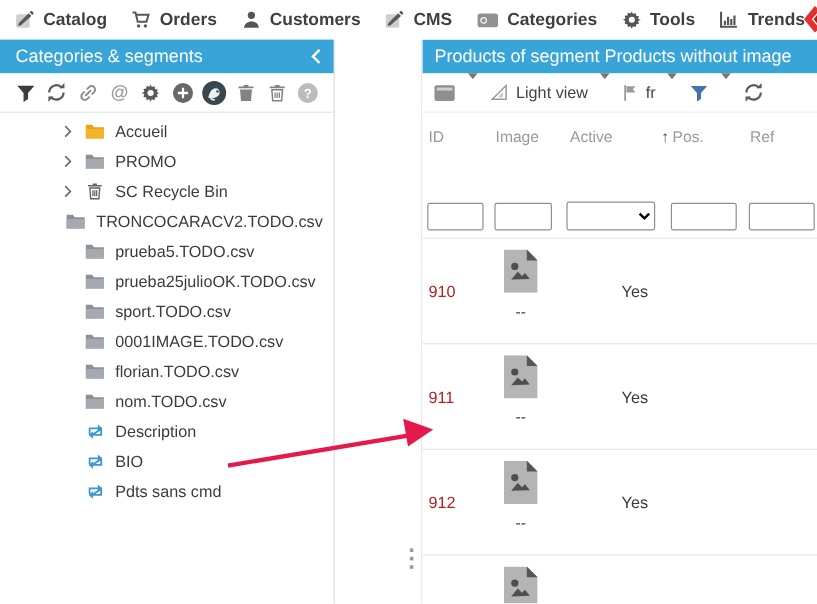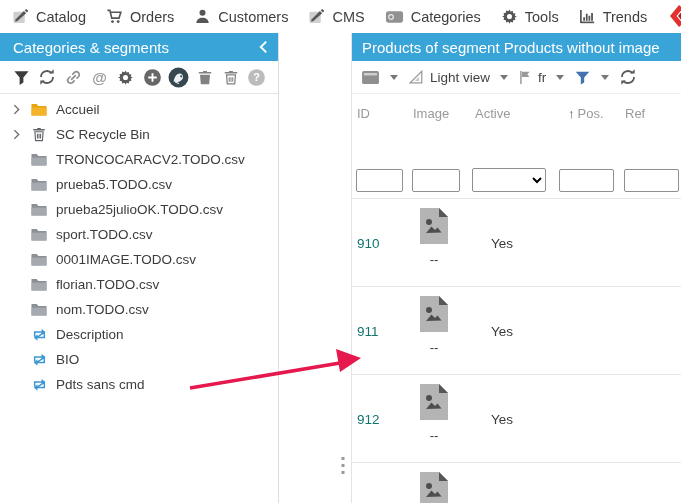--- a/index.html
+++ b/index.html
@@ -6,21 +6,21 @@
   html,body { width: 681px; height: 503px; }
   body {
     position: relative; overflow: hidden; background: #fff;
     font-family: "Liberation Sans", sans-serif; color: #3c3c3c;
   }
   svg { display: block; }
 
   
   .topnav {
     position: absolute; left: 0; top: 0; width: 681px; height: 33px;
-    display: flex; align-items: center; padding-left: 12px; gap: 20px; background: #fff;
+    display: flex; align-items: center; padding-left: 12px; gap: 20px; background: #fff; font-weight: bold;
   }
   .nav-item { display: flex; align-items: center; gap: 7px; font-size: 14.5px; color: #3f3f3f; cursor: pointer; white-space: nowrap; }
   .brand { position: absolute; right: -6px; top: 3px; }
 
   
   .panel-header {
     height: 28px; background: #38a4d8; color: #fff;
     display: flex; align-items: center; font-size: 15px; white-space: nowrap; overflow: hidden;
   }
 
@@ -29,57 +29,57 @@
   .left-panel .panel-header { padding-left: 13px; position: relative; }
   .collapse-btn { position: absolute; right: 10px; top: 7px; cursor: pointer; }
 
   .toolbar-left {
     height: 33px; display: flex; align-items: center; justify-content: space-between;
     padding: 0 10px; border-bottom: 1px solid #e5e5e5;
   }
   .tbtn { width: 22px; height: 22px; display: flex; align-items: center; justify-content: center; cursor: pointer; }
   .at-glyph { font-size: 15px; font-weight: bold; color: #9a9a9a; }
 
-  .tree { padding-top: 3px; }
+  .tree { padding-top: 3px; padding-left: 40px; }
   .tree-item { height: 25px; display: flex; align-items: center; font-size: 13.5px; color: #3c3c3c; cursor: pointer; padding-left: 6px; }
   .chev-slot { width: 20px; display: flex; justify-content: center; align-items: center; }
   .item-body { display: flex; align-items: center; padding: 3px 9px 3px 3px; }
   .item-icon { width: 20px; display: flex; justify-content: center; align-items: center; margin-right: 7px; }
   .tree-item.selected .item-body { background: #e9e9e9; }
   .tree-item.selected .tree-label { color: #3b8fc4; }
 
   
   .gutter { position: absolute; left: 334px; top: 33px; width: 18px; height: 470px; background: #fff; border-right: 1px solid #e3e3e3; }
   .grip { position: absolute; left: 50%; transform: translateX(-50%); top: 424px; display: flex; flex-direction: column; gap: 4px; cursor: col-resize; }
   .grip i { width: 3px; height: 3px; background: #9a9a9a; display: block; }
 
   
   .right-panel { position: absolute; left: 352px; top: 33px; width: 329px; height: 470px; background: #fff; overflow: hidden; }
   .right-panel .panel-header { padding-left: 10px; }
-  .toolbar-right { height: 33px; display: flex; align-items: center; padding-left: 6px; border-bottom: 1px solid #efefef; }
+  .toolbar-right { height: 33px; display: flex; padding-left: 6px; border-bottom: 1px solid #efefef; }
   .tr-btn { display: flex; align-items: center; cursor: pointer; padding: 0 3px; }
   .tr-label { font-size: 13.5px; color: #444; margin-left: 6px; white-space: nowrap; }
   .caret { width: 0; height: 0; border-left: 4px solid transparent; border-right: 4px solid transparent; border-top: 5px solid #777; margin: 0 7px; cursor: pointer; }
 
   .table-head { position: relative; height: 104px; }
   .th { position: absolute; top: 12px; font-size: 13px; color: #9a9a9a; cursor: pointer; white-space: nowrap; }
   .th-id { left: 5px; text-align: right; } .th-image { left: 61px; } .th-active { left: 123px; }
-  .th-pos { left: 216px; text-align: center; } .th-ref { left: 273px; }
+  .th-pos { left: 199px; text-align: center; } .th-ref { left: 273px; }
   .sort-glyph { color: #555; margin-right: 3px; font-size: 13px; }
 
   .f-input { position: absolute; top: 75px; height: 23px; border: 1px solid #8f8f8f; border-radius: 2px; background: #fff; font-size: 12px; padding: 0 4px; font-family: "Liberation Sans", sans-serif; }
   .f-id { left: 4px; width: 47px; } .f-image { left: 60px; width: 48px; }
   .f-active { left: 120px; width: 74px; height: 24px; top: 74px; }
   .f-pos { left: 207px; width: 55px; } .f-ref { left: 272px; width: 55px; }
 
   .prow { position: relative; height: 88px; border-top: 1px solid #e5e5e5; }
-  .cell-id { position: absolute; left: 5px; top: 50%; transform: translateY(-50%); font-size: 13.5px; color: #0f766e; }
+  .cell-id { position: absolute; left: 5px; top: 50%; transform: translateY(-50%); font-size: 13.5px; color: #b91c1c; }
   .cell-img { position: absolute; left: 64px; top: 9px; width: 36px; display: flex; flex-direction: column; align-items: center; gap: 9px; }
   .img-caption { font-size: 13px; color: #3a3a3a; line-height: 1; }
-  .cell-active { position: absolute; left: 111px; width: 78px; top: 50%; transform: translateY(-50%); text-align: center; font-size: 13.5px; color: #3a3a3a; }
+  .cell-active { position: absolute; left: 138px; width: 78px; top: 50%; transform: translateY(-50%); text-align: center; font-size: 13.5px; color: #3a3a3a; }
 
   
   .arrow-overlay { position: absolute; left: 183px; top: 344px; pointer-events: none; }
 </style>
 </head>
 <body>
 
 <div class="topnav">
   <div class="nav-item">
     <span>
@@ -243,20 +243,36 @@
           <span class="item-icon">
             <svg width="16" height="13" viewBox="0 0 16 13">
               <path d="M.5 1h5.2l1.6 2h8.2v9.5H.5z" fill="#e8a50f"></path>
               <path d="M.5 4.6h15V12.5H.5z" fill="#f4b32d"></path>
             </svg>
           </span>
           <span class="tree-label">Accueil</span>
         </span>
     </div>
 
+    <div class="tree-item">
+      <span class="chev-slot">
+          <svg width="7" height="11" viewBox="0 0 8 12">
+            <path d="M1.5 1l5 5-5 5" fill="none" stroke="#6e6e6e" stroke-width="1.6"></path>
+          </svg>
+        </span>
+      <span class="item-body">
+          <span class="item-icon">
+            <svg width="16" height="13" viewBox="0 0 16 13">
+              <path d="M.5 1h5.2l1.6 2h8.2v9.5H.5z" fill="#8a9096"></path>
+              <path d="M.5 4.6h15V12.5H.5z" fill="#a4aab0"></path>
+            </svg>
+          </span>
+          <span class="tree-label">PROMO</span>
+        </span>
+    </div>
 
     <div class="tree-item">
       <span class="chev-slot">
           <svg width="7" height="11" viewBox="0 0 8 12">
             <path d="M1.5 1l5 5-5 5" fill="none" stroke="#6e6e6e" stroke-width="1.6"></path>
           </svg>
         </span>
       <span class="item-body">
           <span class="item-icon">
             <svg width="14" height="15" viewBox="0 0 16 17">

